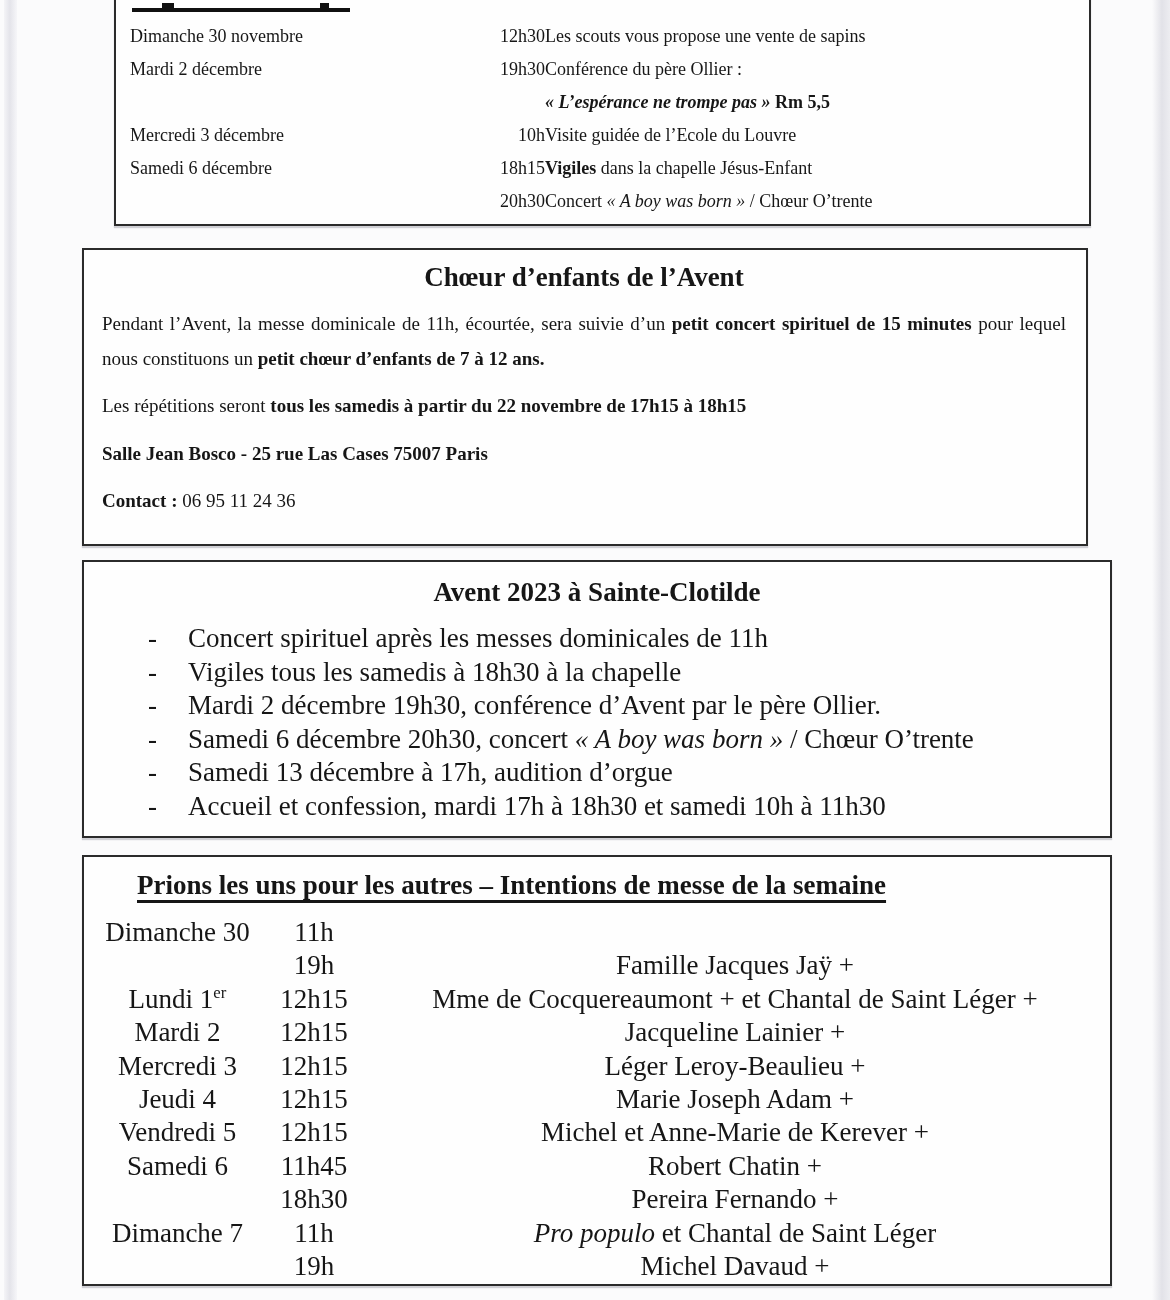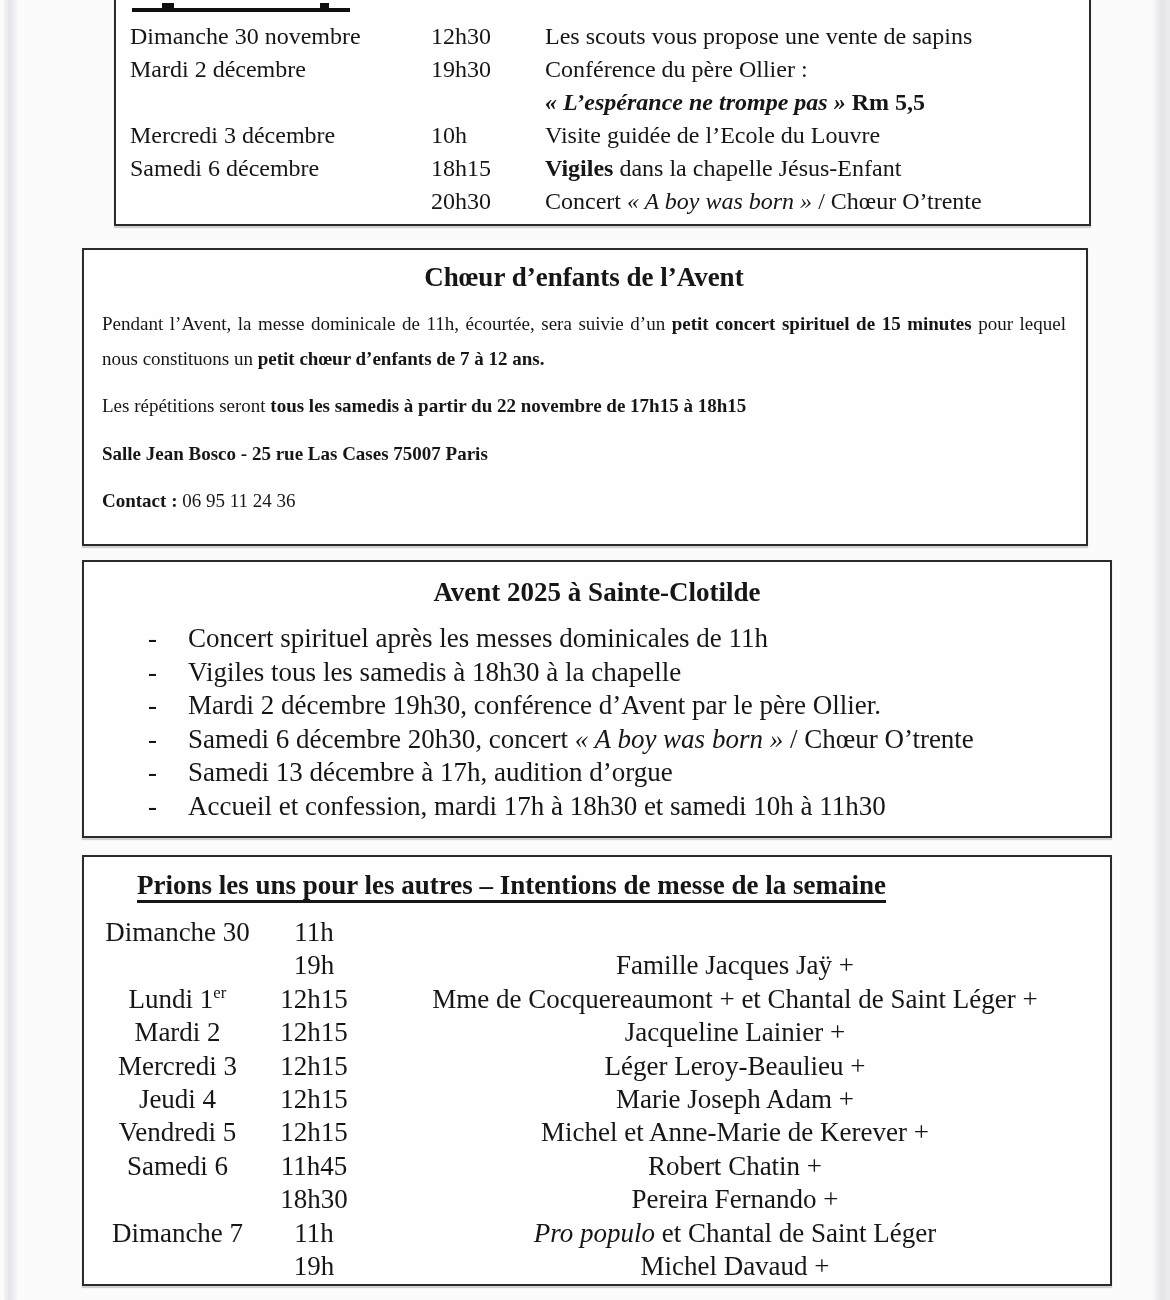--- a/index.html
+++ b/index.html
@@ -20,23 +20,23 @@
   .box{
     position:absolute;background:#fefefe;border:2px solid #2b2b2b;
     box-sizing:border-box;
     box-shadow:0 2px 1px rgba(130,130,140,.35);
   }
   
   #agenda-box{left:114px;top:-6px;width:977px;height:232px;border-top:none;padding:12px 6px 0 14px;}
   .cut-underline{position:relative;height:4px;width:218px;background:#101010;margin:2px 0 8px 2px;}
   .cut-underline::before{content:"";position:absolute;left:30px;top:-5px;width:12px;height:5px;background:#101010;}
   .cut-underline::after{content:"";position:absolute;left:188px;top:-5px;width:9px;height:5px;background:#101010;}
-  .arow{display:flex;font-size:24px;line-height:33px;}
+  .arow{display:flex;font-size:18px;line-height:33px;}
   .acol-date{width:301px;flex:none;}
-  .acol-time{width:114px;flex:none;}
+  .acol-time{width:114px;flex:none;text-align:right;}
   .acol-desc{flex:1;}
   
   #choir-box{left:82px;top:248px;width:1006px;height:298px;padding:10px 20px 0 18px;}
   .box-title{text-align:center;font-weight:bold;font-size:27px;line-height:34px;}
   .para{font-size:19px;line-height:34.5px;margin:13px 0 0 0;}
   .para.just{text-align:justify;}
   
   #advent-box{left:82px;top:560px;width:1030px;height:278px;padding:13px 18px 0 18px;}
   .blist{margin-top:13px;}
   .bitem{display:flex;font-size:27px;line-height:33.5px;padding-left:46px;}
@@ -102,21 +102,21 @@
 
 <div class="box" id="choir-box">
   <div class="box-title">Chœur d’enfants de l’Avent</div>
   <div class="para just"><span>Pendant l’Avent, la messe dominicale de 11h, écourtée, sera suivie d’un </span><span class="b">petit concert spirituel de 15 minutes</span><span> pour lequel nous constituons un </span><span class="b">petit chœur d’enfants de 7 à 12 ans.</span></div>
   <div class="para"><span>Les répétitions seront </span><span class="b">tous les samedis à partir du 22 novembre de 17h15 à 18h15</span></div>
   <div class="para b">Salle Jean Bosco - 25 rue Las Cases 75007 Paris</div>
   <div class="para"><span class="b">Contact : </span><span>06 95 11 24 36</span></div>
 </div>
 
 <div class="box" id="advent-box">
-  <div class="box-title">Avent 2025 à Sainte-Clotilde</div>
+  <div class="box-title">Avent 2023 à Sainte-Clotilde</div>
   <div class="blist">
     <div class="bitem">
         <span class="bdash">-</span>
         <span class="btext"><span>Concert spirituel après les messes dominicales de 11h</span></span>
       </div>
     <div class="bitem">
         <span class="bdash">-</span>
         <span class="btext"><span>Vigiles tous les samedis à 18h30 à la chapelle</span></span>
       </div>
     <div class="bitem">

